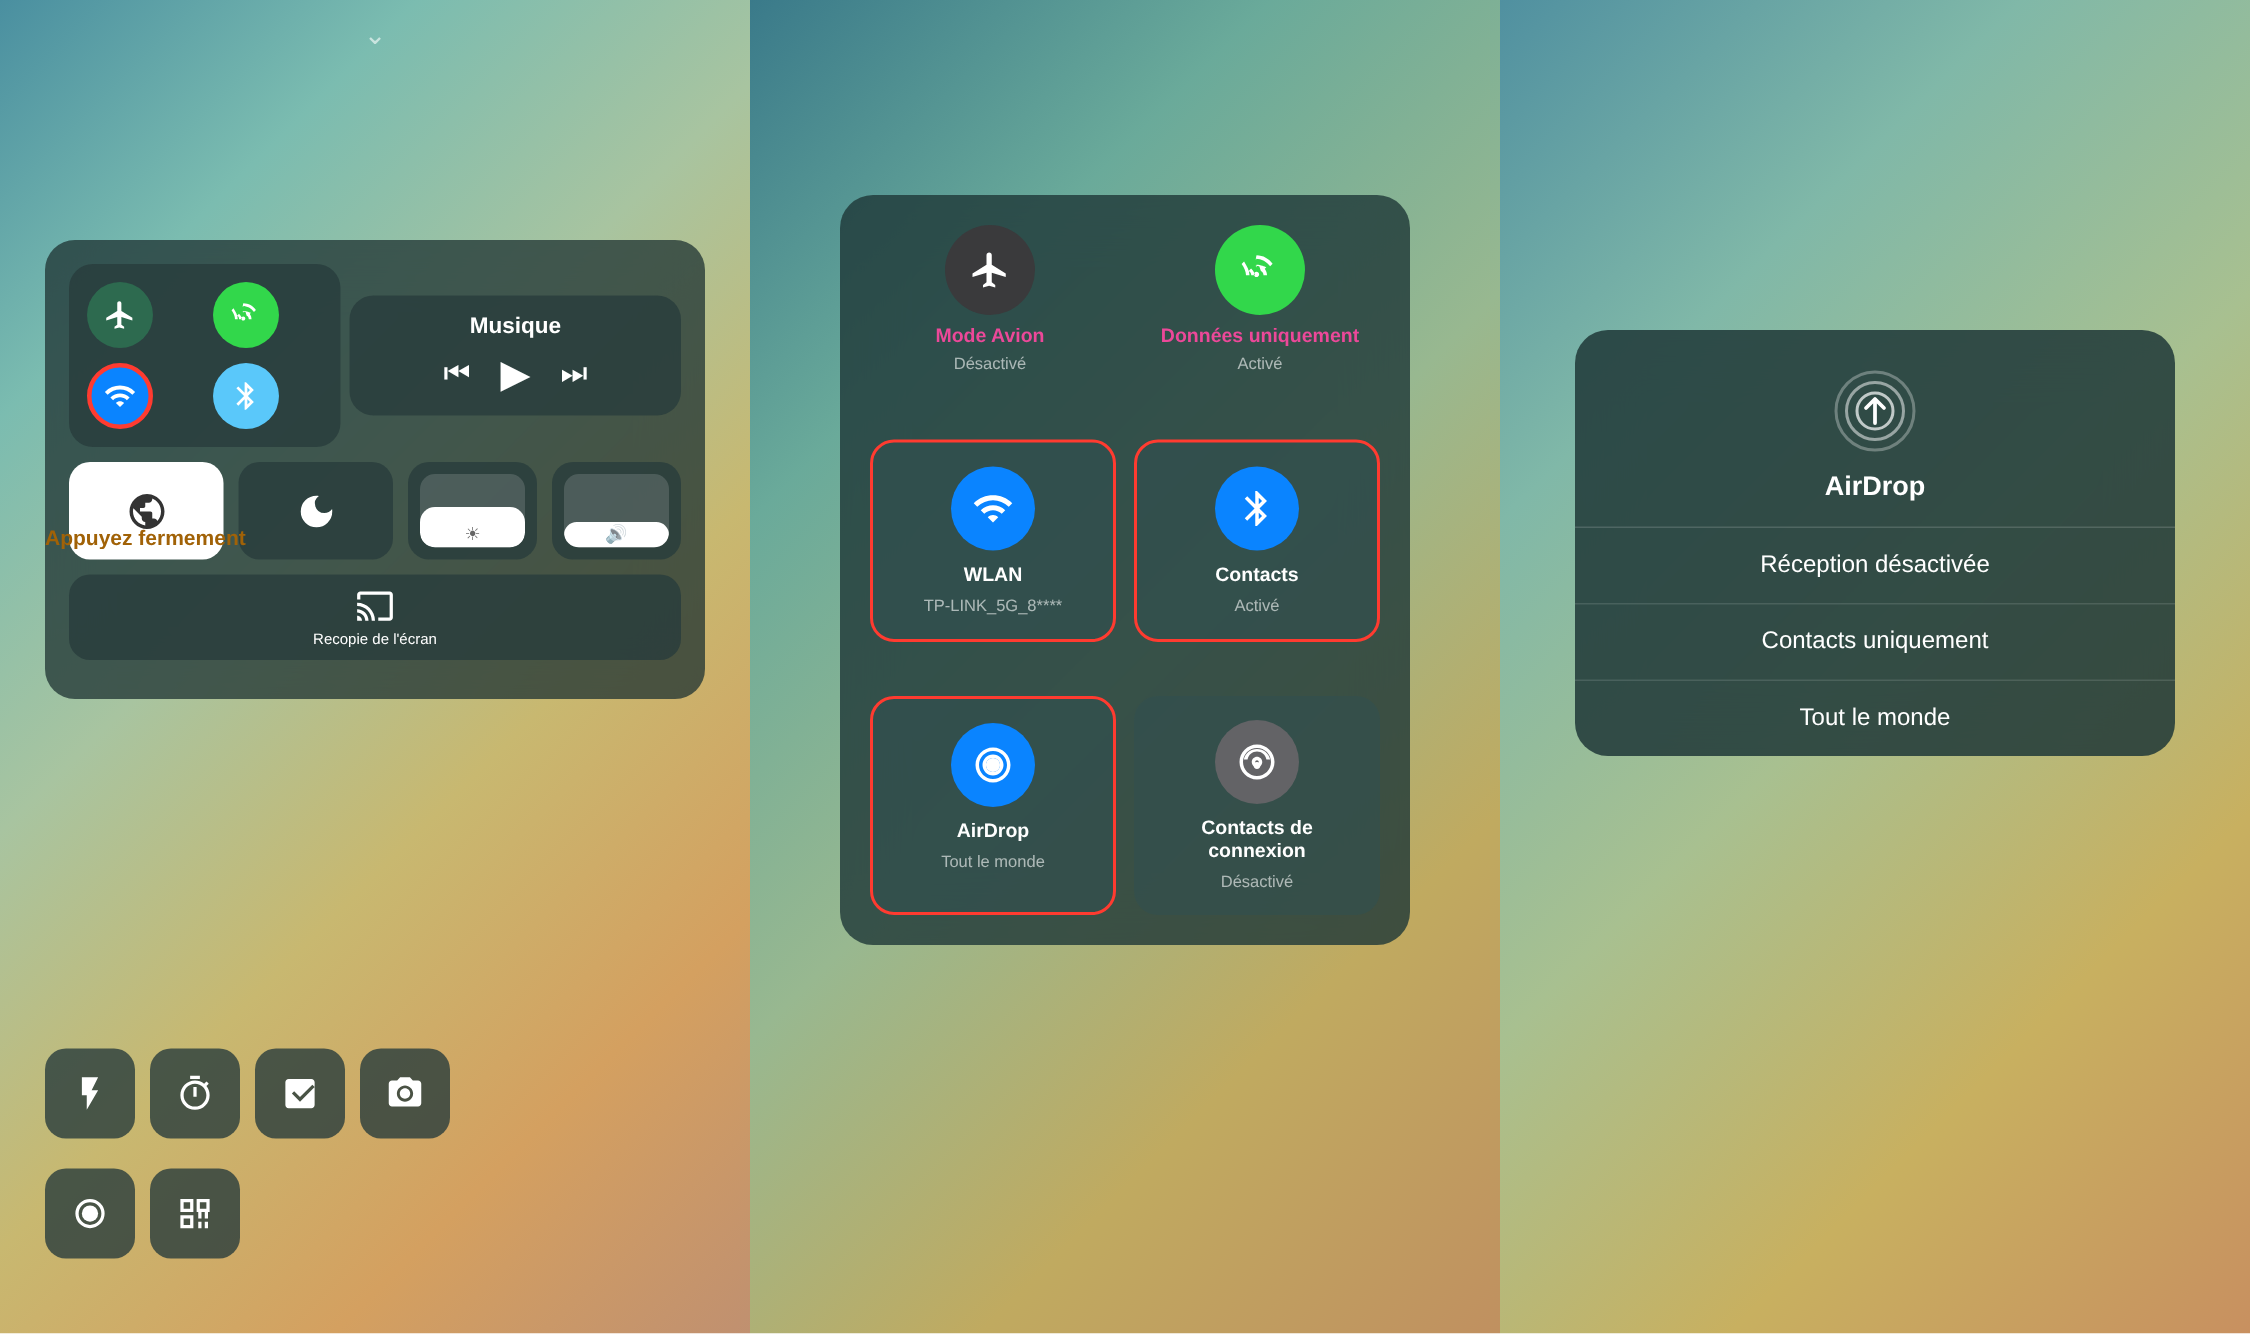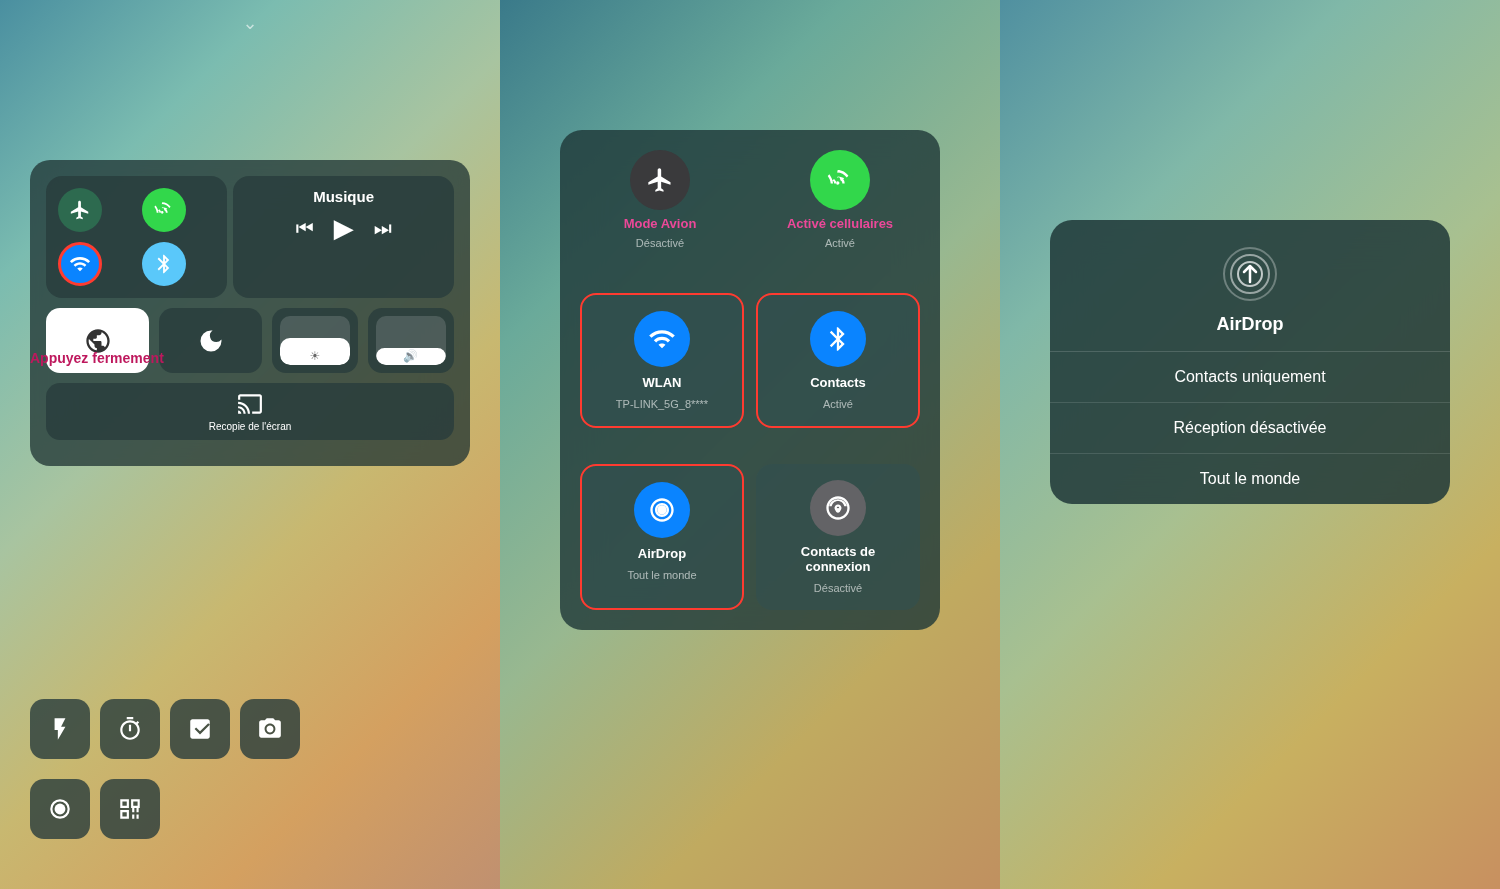--- a/index.html
+++ b/index.html
@@ -47,20 +47,21 @@
       backdrop-filter: blur(20px);
       border-radius: 20px;
       padding: 16px;
     }
 
     
     .cc-top {
       display: flex;
       gap: 6px;
       margin-bottom: 10px;
+      align-items: center;
     }
 
     .cc-connectivity {
       background: rgba(40, 60, 60, 0.8);
       border-radius: 16px;
       padding: 12px;
       display: grid;
       grid-template-columns: 1fr 1fr;
       gap: 10px;
       flex: 1;
@@ -226,21 +227,21 @@
     .cc-screen-btn .label {
       color: white;
       font-size: 10px;
       text-align: center;
       margin-top: 4px;
     }
 
     
     .appuyez-label {
       position: absolute;
-      color: #be185d;
+      color: #a16207;
       font-size: 14px;
       font-weight: 700;
       top: 350px;
       left: 30px;
     }
 
     
     .chevron-top {
       position: absolute;
       top: 12px;
@@ -557,21 +558,21 @@
         </div>
         <div class="conn-label-title">Mode Avion</div>
         <div class="conn-label-sub">Désactivé</div>
       </div>
       <div class="conn-icon-item">
         <div class="conn-icon-circle green">
           <svg viewBox="0 0 24 24" fill="white">
               <path d="M1.5 8.5l1.4-1.4C4.5 9.7 6 12.2 6 15H4c0-2.2-1-4.3-2.5-6.5zm4 4l1.4-1.4C8.3 12.5 9 13.7 9 15H7c0-1.1-.5-2.2-1.5-2.5zm7 0c1 .3 1.5 1.4 1.5 2.5h2c0-2.8-1.7-5-4.5-5.5l1 3zm-3-7c3.4 0 6.4 1.7 8.3 4.3l1.4-1.4C17.2 5.5 13.8 3.5 10 3.5L9.5 6l1-.5zm0 4c1.9 0 3.6.9 4.7 2.3l1.4-1.4C14.7 10.1 12.5 9 10 9V10.5zM10 13c-.8 0-1.5.7-1.5 1.5S9.2 16 10 16s1.5-.7 1.5-1.5S10.8 13 10 13z"></path>
             </svg>
         </div>
-        <div class="conn-label-title">Activé cellulaires</div>
+        <div class="conn-label-title">Données uniquement</div>
         <div class="conn-label-sub">Activé</div>
       </div>
     </div>
 
     <div class="conn-grid">
 
       <div class="conn-grid-item red-border">
         <div class="conn-grid-icon blue">
           <svg viewBox="0 0 24 24" fill="white">
               <path d="M1 9l2 2c5-5 13-5 18 0l2-2C16.93 2.93 7.08 2.93 1 9zm8 8l3 3 3-3c-1.65-1.66-4.34-1.66-6 0zm-4-4l2 2c2.76-2.76 7.24-2.76 10 0l2-2C15.14 9.14 8.87 9.14 5 13z"></path>
@@ -630,22 +631,22 @@
           <circle cx="30" cy="30" r="19" stroke="white" stroke-width="2" fill="none" opacity="0.5"></circle>
           <circle cx="30" cy="30" r="12" stroke="white" stroke-width="2" fill="none" opacity="0.7"></circle>
 
           <path d="M30 22 L30 38 M24 28 L30 22 L36 28" stroke="white" stroke-width="2.5" stroke-linecap="round" stroke-linejoin="round" fill="none"></path>
         </svg>
       </div>
       <div class="airdrop-title">AirDrop</div>
     </div>
 
     <div class="airdrop-menu-item">
+      <span>Réception désactivée</span>
+    </div>
+    <div class="airdrop-menu-item">
       <span>Contacts uniquement</span>
-    </div>
-    <div class="airdrop-menu-item">
-      <span>Réception désactivée</span>
     </div>
     <div class="airdrop-menu-item">
       <span>Tout le monde</span>
     </div>
   </div>
 </div>
 
 </body></html>

